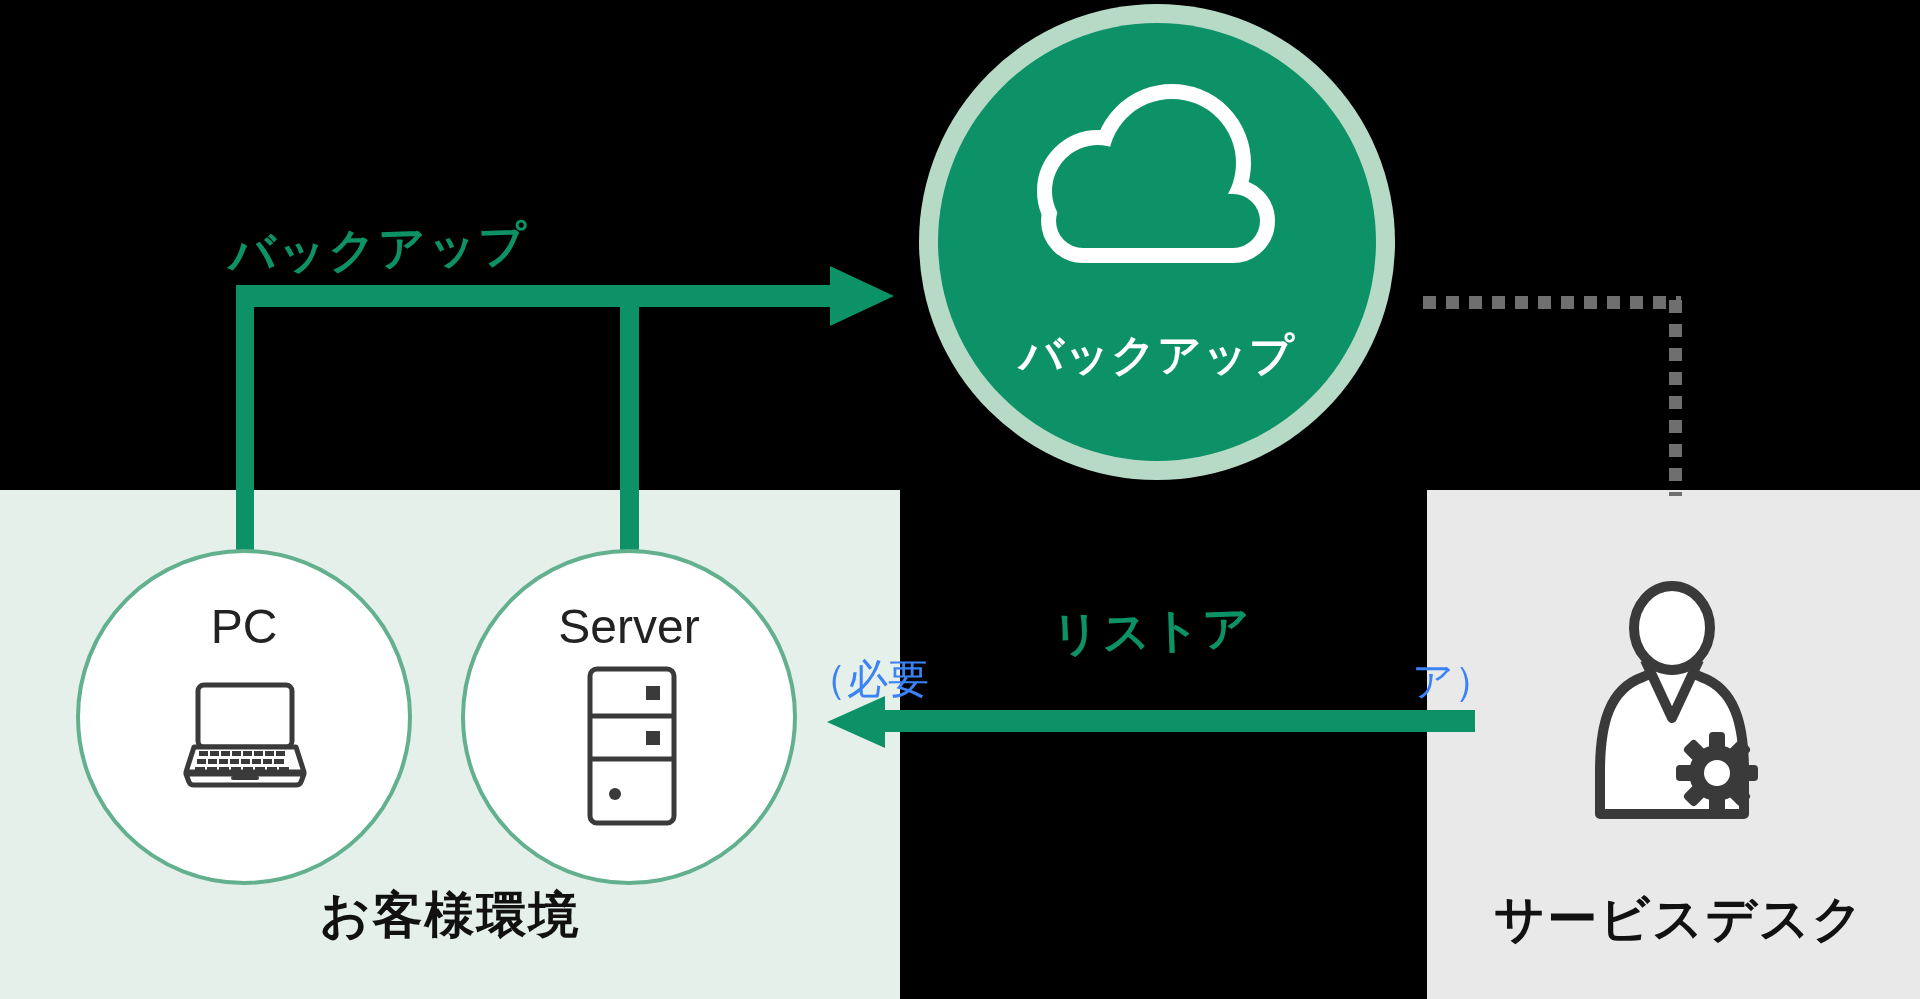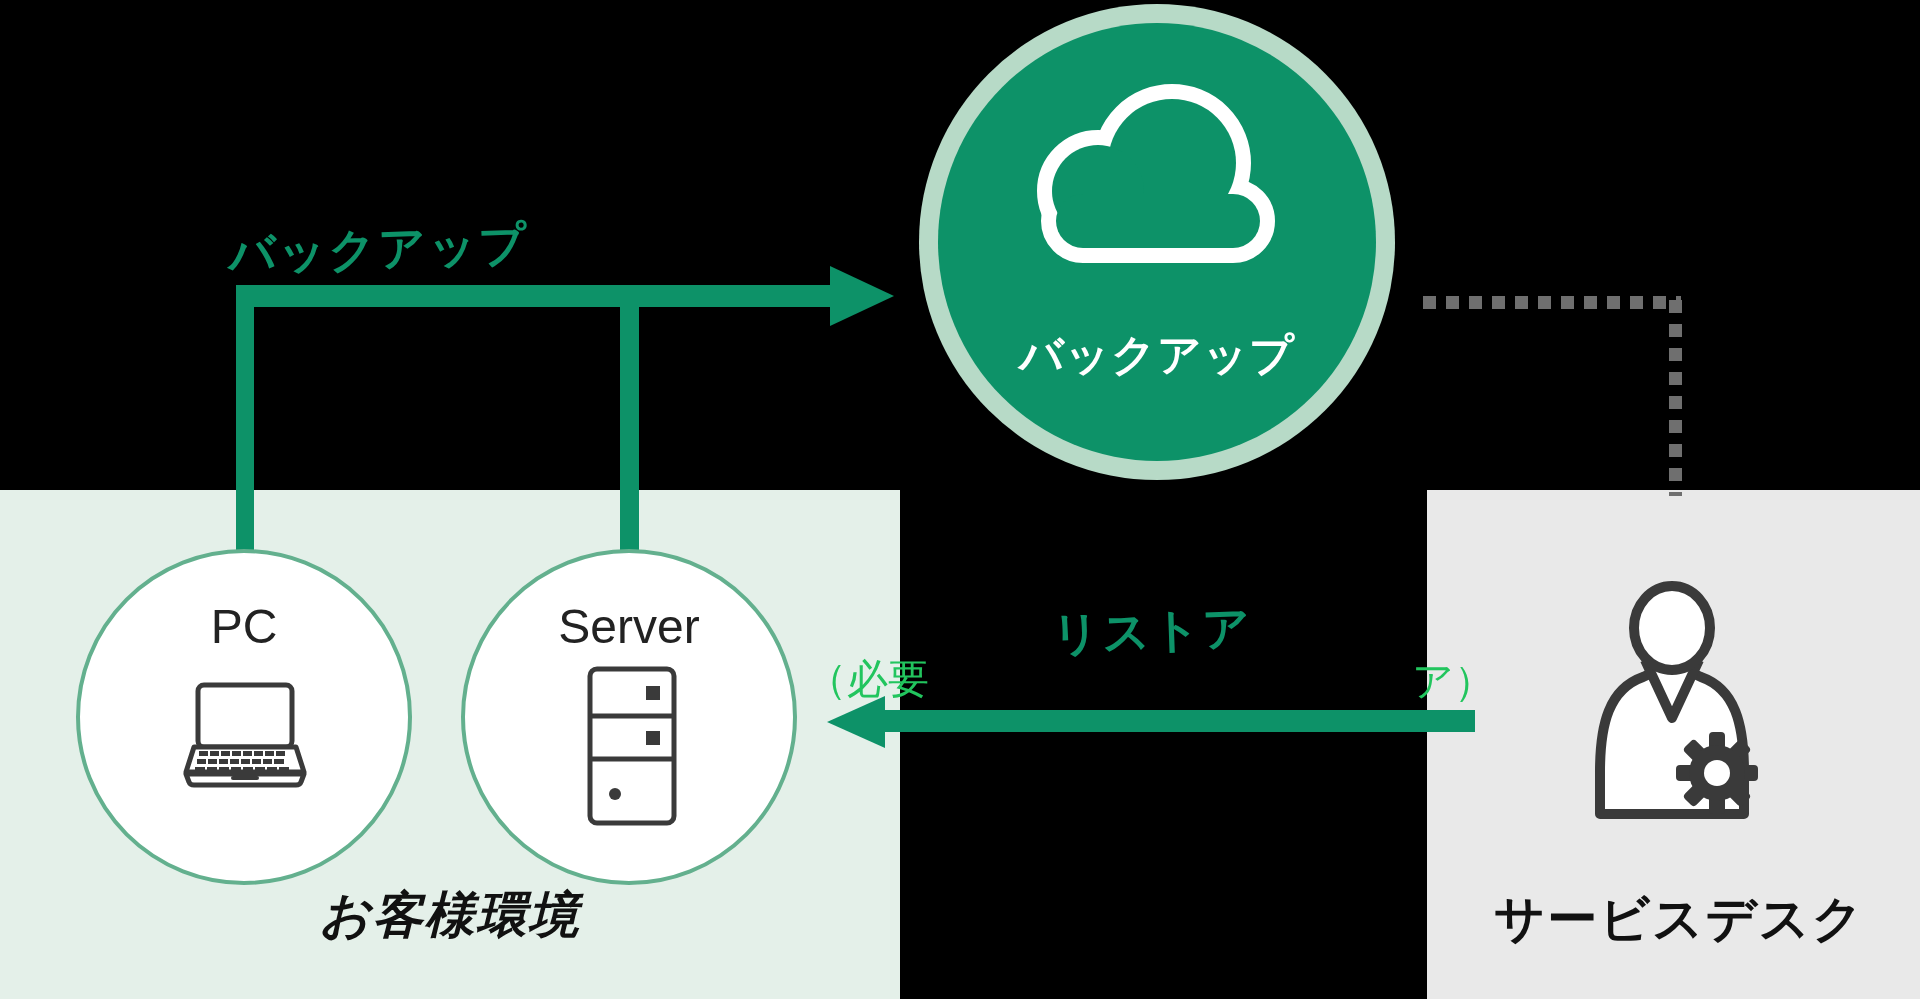--- a/index.html
+++ b/index.html
@@ -7,21 +7,21 @@
     position:relative;width:1920px;height:999px;overflow:hidden;background:#000;
     font-family:"Liberation Sans","DejaVu Sans",sans-serif;
   }
   .abs{position:absolute;}
 
   
   .box-customer{left:0;top:490px;width:900px;height:509px;background:#e4f0e9;z-index:1;}
   .box-service{left:1427px;top:490px;width:505px;height:509px;background:#e9e9e9;z-index:1;}
   .box-title{position:absolute;left:0;width:100%;text-align:center;font-weight:bold;
     color:#111;font-size:50px;letter-spacing:2px;white-space:nowrap;}
-  .box-customer .box-title{top:392px;font-style:italic;}
+  .box-customer .box-title{top:392px;}
   .box-service .box-title{top:396px;}
 
   
   .cloud-outer{left:919px;top:4px;width:476px;height:476px;border-radius:50%;background:#b7dac7;z-index:2;}
   .cloud-inner{position:absolute;left:19px;top:19px;width:438px;height:438px;border-radius:50%;background:#0d9268;}
   .cloud-svg{left:1032px;top:68px;z-index:3;}
   .cloud-text{left:919px;width:476px;text-align:center;color:#fff;font-weight:bold;z-index:3;white-space:nowrap;}
   .cloud-line1{top:274px;font-size:45px;letter-spacing:3px;}
   .cloud-line2{top:326px;font-size:44px;letter-spacing:1px;}
 
@@ -33,21 +33,21 @@
   .backup-head{left:830px;top:266px;width:0;height:0;z-index:3;
     border-top:30px solid transparent;border-bottom:30px solid transparent;border-left:64px solid #0d9268;}
   .restore-shaft{left:885px;top:710px;width:590px;height:22px;}
   .restore-head{left:827px;top:696px;width:0;height:0;z-index:3;
     border-top:26px solid transparent;border-bottom:26px solid transparent;border-right:58px solid #0d9268;}
   .flow-label{color:#0d9268;font-weight:bold;z-index:3;white-space:nowrap;transform:rotate(-2deg);}
   .backup-label{left:228px;top:218px;font-size:47px;letter-spacing:2px;}
   .restore-label{left:1052px;top:600px;font-size:47px;letter-spacing:2px;}
 
   
-  .note{color:#22c55e;font-size:41px;z-index:4;white-space:nowrap;}
+  .note{color:#3b82f6;font-size:41px;z-index:4;white-space:nowrap;}
   .note-left{left:806px;top:652px;}
   .note-right{left:1412px;top:654px;}
 
   
   .dot-h{left:1423px;top:296px;width:258px;height:13px;z-index:2;
     background:repeating-linear-gradient(90deg,#6f6f6f 0 13px,transparent 13px 23px);}
   .dot-v{left:1669px;top:300px;width:13px;height:196px;z-index:2;
     background:repeating-linear-gradient(180deg,#6f6f6f 0 13px,transparent 13px 24px);}
 
   

